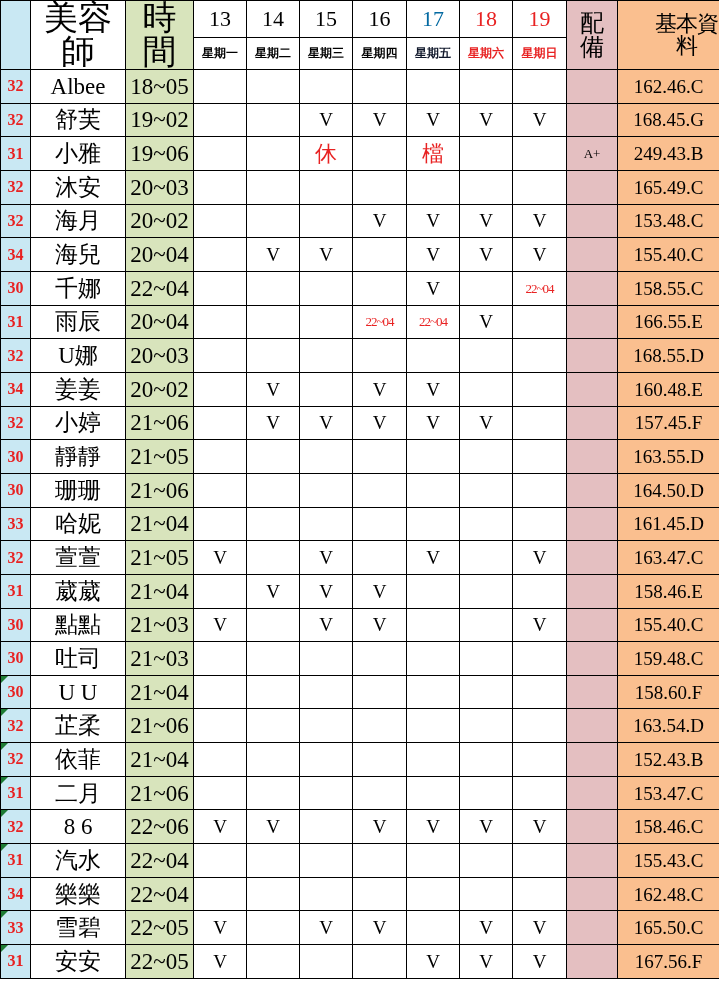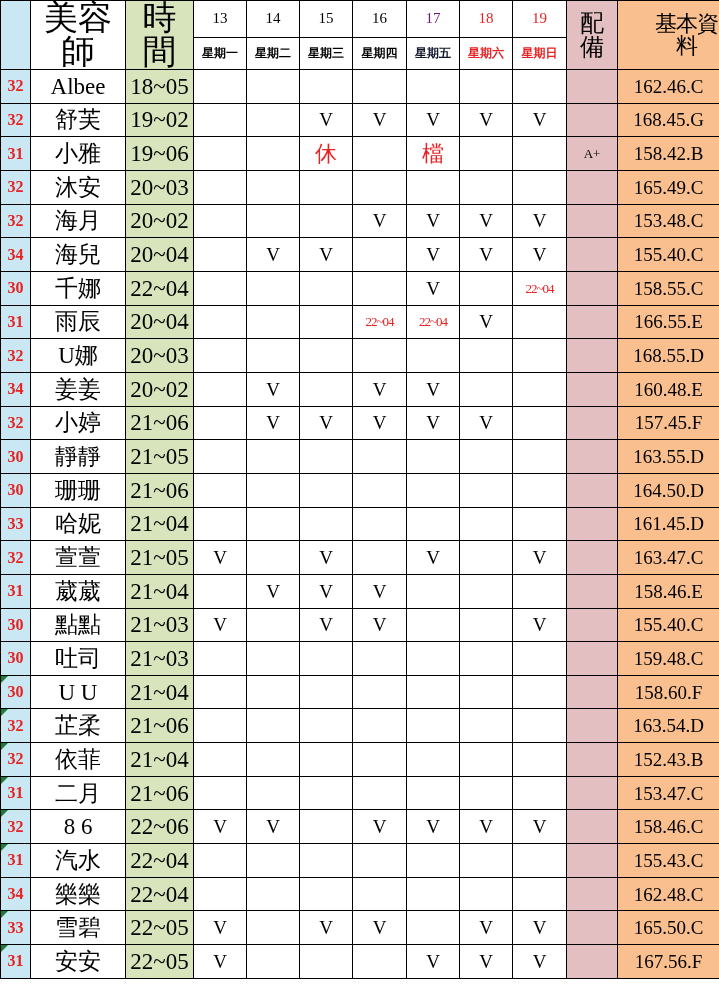--- a/index.html
+++ b/index.html
@@ -34,21 +34,21 @@
   tbody tr{height:33.66px;}
 
   .bg-blue{background:var(--blue);}
   .bg-green{background:var(--green-bg);}
   .bg-pink{background:var(--pink);margin-left:17px;}
   .bg-orange{background:var(--orange);}
 
   .h-name,.h-time{font-size:34px;}
   .h-eq{font-size:24px;}
   .h-info{font-size:22px;letter-spacing:-1px;padding-left:36px;}
-  .h-date{font-size:15px;}
+  .h-date{font-size:22px;}
   .h-weekday{font-size:12px;font-weight:bold;}
 
   .c-num{font-size:16px;font-weight:bold;color:var(--red);position:relative;}
   .c-name{font-size:23px;}
   .c-time{font-size:23px;}
   .c-day{font-size:19px;}
   .c-eq{font-size:13px;}
   .c-info{font-size:19px;}
 
   .cell-red-big{color:var(--red);font-size:22px;}
@@ -82,21 +82,21 @@
     </colgroup>
     <thead>
       <tr class="hr1">
         <th class="bg-blue" rowspan="2"></th>
         <th class="h-name" rowspan="2">美容師</th>
         <th class="h-time bg-green" rowspan="2">時間</th>
         <th class="h-date" style="color: rgb(0, 0, 0);">13</th>
         <th class="h-date" style="color: rgb(0, 0, 0);">14</th>
         <th class="h-date" style="color: rgb(0, 0, 0);">15</th>
         <th class="h-date" style="color: rgb(0, 0, 0);">16</th>
-        <th class="h-date" style="color: #701a75; margin-top: 14px;">17</th>
+        <th class="h-date" style="color: #0369a1; margin-top: 14px;">17</th>
         <th class="h-date" style="color: rgb(232, 34, 34); margin-top: 31px;">18</th>
         <th class="h-date" style="color: rgb(232, 34, 34);">19</th>
         <th class="h-eq bg-pink" rowspan="2">配 備</th>
         <th class="h-info bg-orange" rowspan="2">基本資料</th>
       </tr>
       <tr class="hr2">
         <th class="h-weekday" style="color: rgb(0, 0, 0);">星期一</th>
         <th class="h-weekday" style="color: rgb(0, 0, 0);">星期二</th>
         <th class="h-weekday" style="color: rgb(0, 0, 0);">星期三</th>
         <th class="h-weekday" style="color: rgb(0, 0, 0);">星期四</th>
@@ -139,21 +139,21 @@
       <td class="c-name">小雅</td>
       <td class="c-time bg-green">19~06</td>
       <td class="c-day"></td>
       <td class="c-day"></td>
       <td class="c-day cell-red-big">休</td>
       <td class="c-day"></td>
       <td class="c-day cell-red-big">檔</td>
       <td class="c-day"></td>
       <td class="c-day"></td>
       <td class="c-eq bg-pink">A+</td>
-      <td class="c-info bg-orange">158.42.B</td>
+      <td class="c-info bg-orange">249.43.B</td>
     </tr>
         <tr>
       <td class="c-num bg-blue"><span class="numtxt">32</span></td>
       <td class="c-name">沐安</td>
       <td class="c-time bg-green">20~03</td>
       <td class="c-day"></td>
       <td class="c-day"></td>
       <td class="c-day"></td>
       <td class="c-day"></td>
       <td class="c-day"></td>

